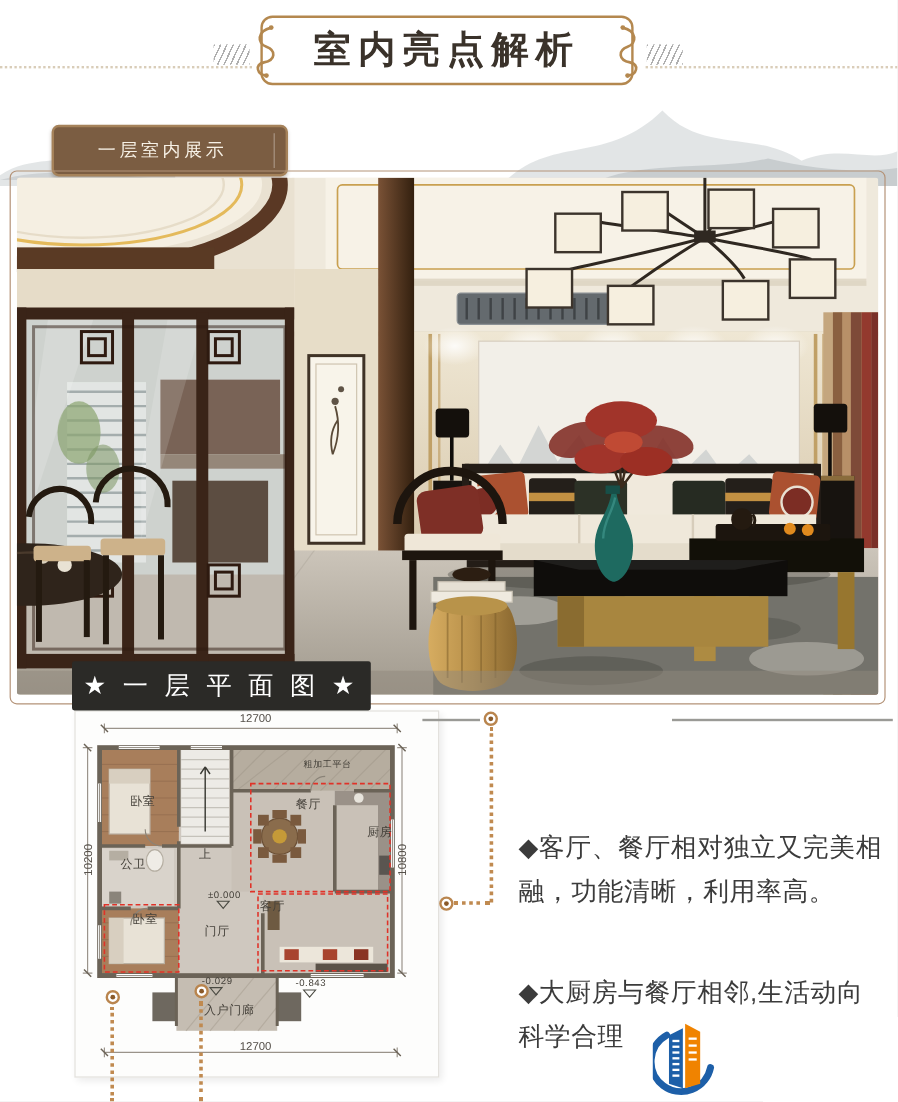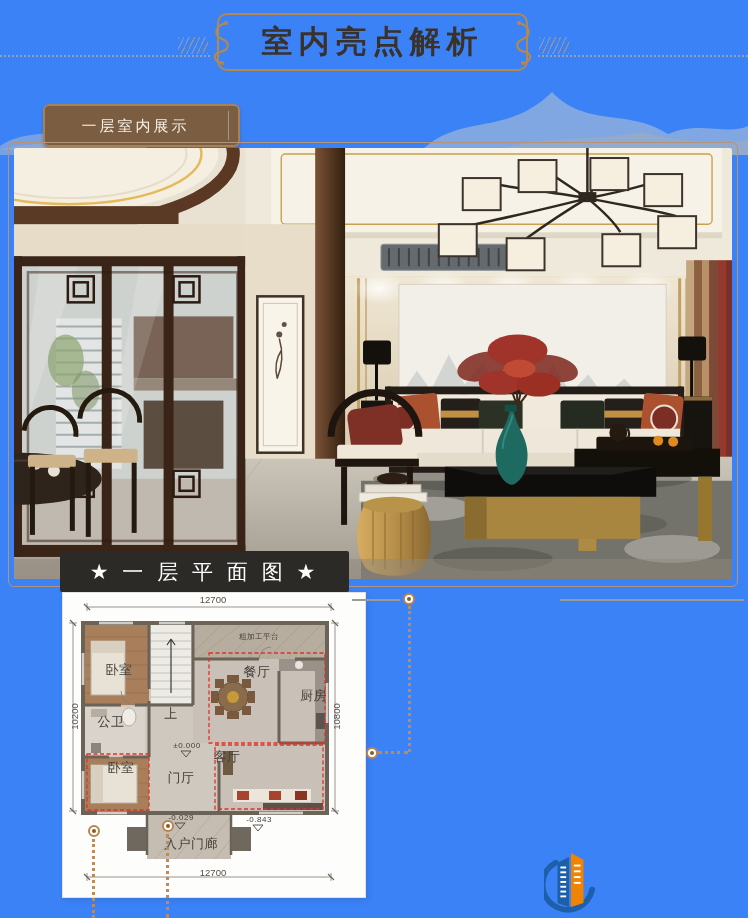--- a/index.html
+++ b/index.html
@@ -1,17 +1,17 @@
 <!DOCTYPE html>
 <html><head>
 <meta charset="utf-8">
 <style>
   html,body{margin:0;padding:0;}
   body{background:#e8e7e5;font-family:"Liberation Sans","DejaVu Sans",sans-serif;}
-  #canvas{position:relative;width:748px;height:918px;margin:0 auto;background:#3b82f6;overflow:hidden;}
+  #canvas{position:relative;width:748px;height:918px;margin:0 auto;background:#ffffff;overflow:hidden;}
   #canvas *{box-sizing:border-box;}
   .abs{position:absolute;}
 
   
   .deco-dotted{top:55px;height:0;border-top:2px dotted #c6b394;opacity:.65;}
   .hatch{top:37px;width:30px;height:17px;opacity:.8;
     background:repeating-linear-gradient(115deg,#9b9b9b 0 1.2px,transparent 1.2px 4.8px);}
   .title-frame{left:217px;top:13px;width:311px;height:58px;border:2px solid #b4884f;border-radius:10px;}
   .title-frame h1{margin:0;height:54px;line-height:54px;text-align:center;font-size:31px;
     font-weight:bold;letter-spacing:6px;color:#3a322a;}
@@ -25,26 +25,26 @@
   .plaque span{display:block;height:39px;line-height:39px;text-align:center;color:#f7f1e6;
     font-size:15px;letter-spacing:3px;padding-right:12px;}
   .plaque::after{content:"";position:absolute;right:9px;top:5px;bottom:5px;border-right:1px solid rgba(255,255,255,.35);}
 
   
   .photo-frame{left:8px;top:142px;width:730px;height:445px;border:1px solid #b49378;border-radius:6px;}
   .photo{left:14px;top:148px;width:718px;height:431px;border-radius:3px;overflow:hidden;z-index:1;}
   .photo svg{display:block;width:100%;height:100%;}
 
   
-  .plan-banner{left:60px;top:551px;width:289px;height:41px;background:#2b2a27;color:#fff;z-index:5;
+  .plan-banner{left:60px;top:551px;width:249px;height:41px;background:#2b2a27;color:#fff;z-index:5;
     text-align:center;line-height:41px;font-size:21px;letter-spacing:4px;border-radius:2px;}
   .plan-card{left:62px;top:592px;width:304px;height:306px;background:#fdfdfc;border:1px solid #e3e1dd;
     box-shadow:2px 3px 6px rgba(0,0,0,.08);z-index:4;}
   .plan-card svg{position:absolute;left:0;top:0;}
-  .plan-label{position:absolute;font-size:13px;color:#45413a;text-align:center;letter-spacing:.5px;}
+  .plan-label{position:absolute;font-size:10px;color:#45413a;text-align:center;letter-spacing:.5px;}
   .plan-dim{position:absolute;font-size:9.5px;color:#55504a;text-align:center;}
   .rot{transform:rotate(-90deg);transform-origin:center;}
 
   
   .dot{width:12px;height:12px;border:2px solid #b9854e;border-radius:50%;background:#fff;z-index:6;}
   .dot::after{content:"";position:absolute;left:2px;top:2px;width:4px;height:4px;border-radius:50%;background:#8a5a2a;}
   .dotline-v{width:0;border-left:3px dotted #c08a50;z-index:6;}
   .dotline-h{height:0;border-top:3px dotted #c08a50;z-index:6;}
   .thinline{height:1.5px;background:#9a9a96;z-index:6;}
   .callout-title{left:428px;top:582px;width:140px;font-size:27px;letter-spacing:11px;color:#3b3b3b;z-index:6;}
@@ -442,21 +442,21 @@
       </g>
     </svg>
 
     <div class="plan-dim" style="left:110px;top:1px;width:80px;">12700</div>
     <div class="plan-dim" style="left:110px;top:274px;width:80px;">12700</div>
     <div class="plan-dim rot" style="left:-14px;top:118px;width:50px;">10200</div>
     <div class="plan-dim rot" style="left:248px;top:118px;width:50px;">10800</div>
 
     <div class="plan-label" style="left:36px;top:68px;width:40px;">卧室</div>
     <div class="plan-label" style="left:100px;top:112px;width:16px;">上</div>
-    <div class="plan-label" style="left:164px;top:39px;width:64px;font-size:7.5px;">粗加工平台</div>
+    <div class="plan-label" style="left:178px;top:39px;width:64px;font-size:7.5px;">粗加工平台</div>
     <div class="plan-label" style="left:178px;top:70px;width:32px;">餐厅</div>
     <div class="plan-label" style="left:232px;top:94px;width:32px;text-align:right;">厨房</div>
     <div class="plan-label" style="left:32px;top:120px;width:32px;">公卫</div>
     <div class="plan-label" style="left:102px;top:176px;width:32px;">门厅</div>
     <div class="plan-label" style="left:42px;top:166px;width:32px;">卧室</div>
     <div class="plan-label" style="left:148px;top:155px;width:32px;">客厅</div>
     <div class="plan-label" style="left:98px;top:242px;width:60px;">入户门廊</div>
 
     <div class="plan-label" style="left:102px;top:148px;width:44px;font-size:8px;">±0.000</div>
     <div class="plan-label" style="left:98px;top:220px;width:40px;font-size:8px;">-0.029</div>
@@ -468,20 +468,24 @@
   <div class="abs dot" style="left:366px;top:747px;"></div>
   <div class="abs dot" style="left:403px;top:593px;"></div>
   <div class="abs dotline-v" style="left:92px;top:839px;height:79px;"></div>
   <div class="abs dotline-v" style="left:166px;top:834px;height:84px;"></div>
   <div class="abs dotline-v" style="left:408px;top:606px;height:146px;"></div>
   <div class="abs dotline-h" style="left:378px;top:751px;width:30px;"></div>
   <div class="abs thinline" style="left:352px;top:599px;width:48px;"></div>
   <div class="abs thinline" style="left:560px;top:599px;width:184px;"></div>
 
 
+  <div class="abs notes">
+    <p>◆客厅、餐厅相对独立又完美相融，功能清晰，利用率高。</p>
+    <p>◆大厨房与餐厅相邻,生活动向科学合理</p>
+  </div>
 
   <div class="abs logo">
     <svg class="logo-icon" viewBox="0 0 54 68">
       <path d="M12,16 A26,26 0 1 0 50,44" fill="none" stroke="#1d5fa8" stroke-width="6" stroke-linecap="round"></path>
       <polygon points="14,16 26,10 26,62 14,58" fill="#1d5fa8"></polygon>
       <polygon points="28,6 41,13 41,58 28,62" fill="#f08300"></polygon>
       <g fill="#ffffff">
         <rect x="17" y="20" width="6" height="2"></rect>
           <rect x="17" y="25" width="6" height="2"></rect>
         <rect x="17" y="30" width="6" height="2"></rect>

